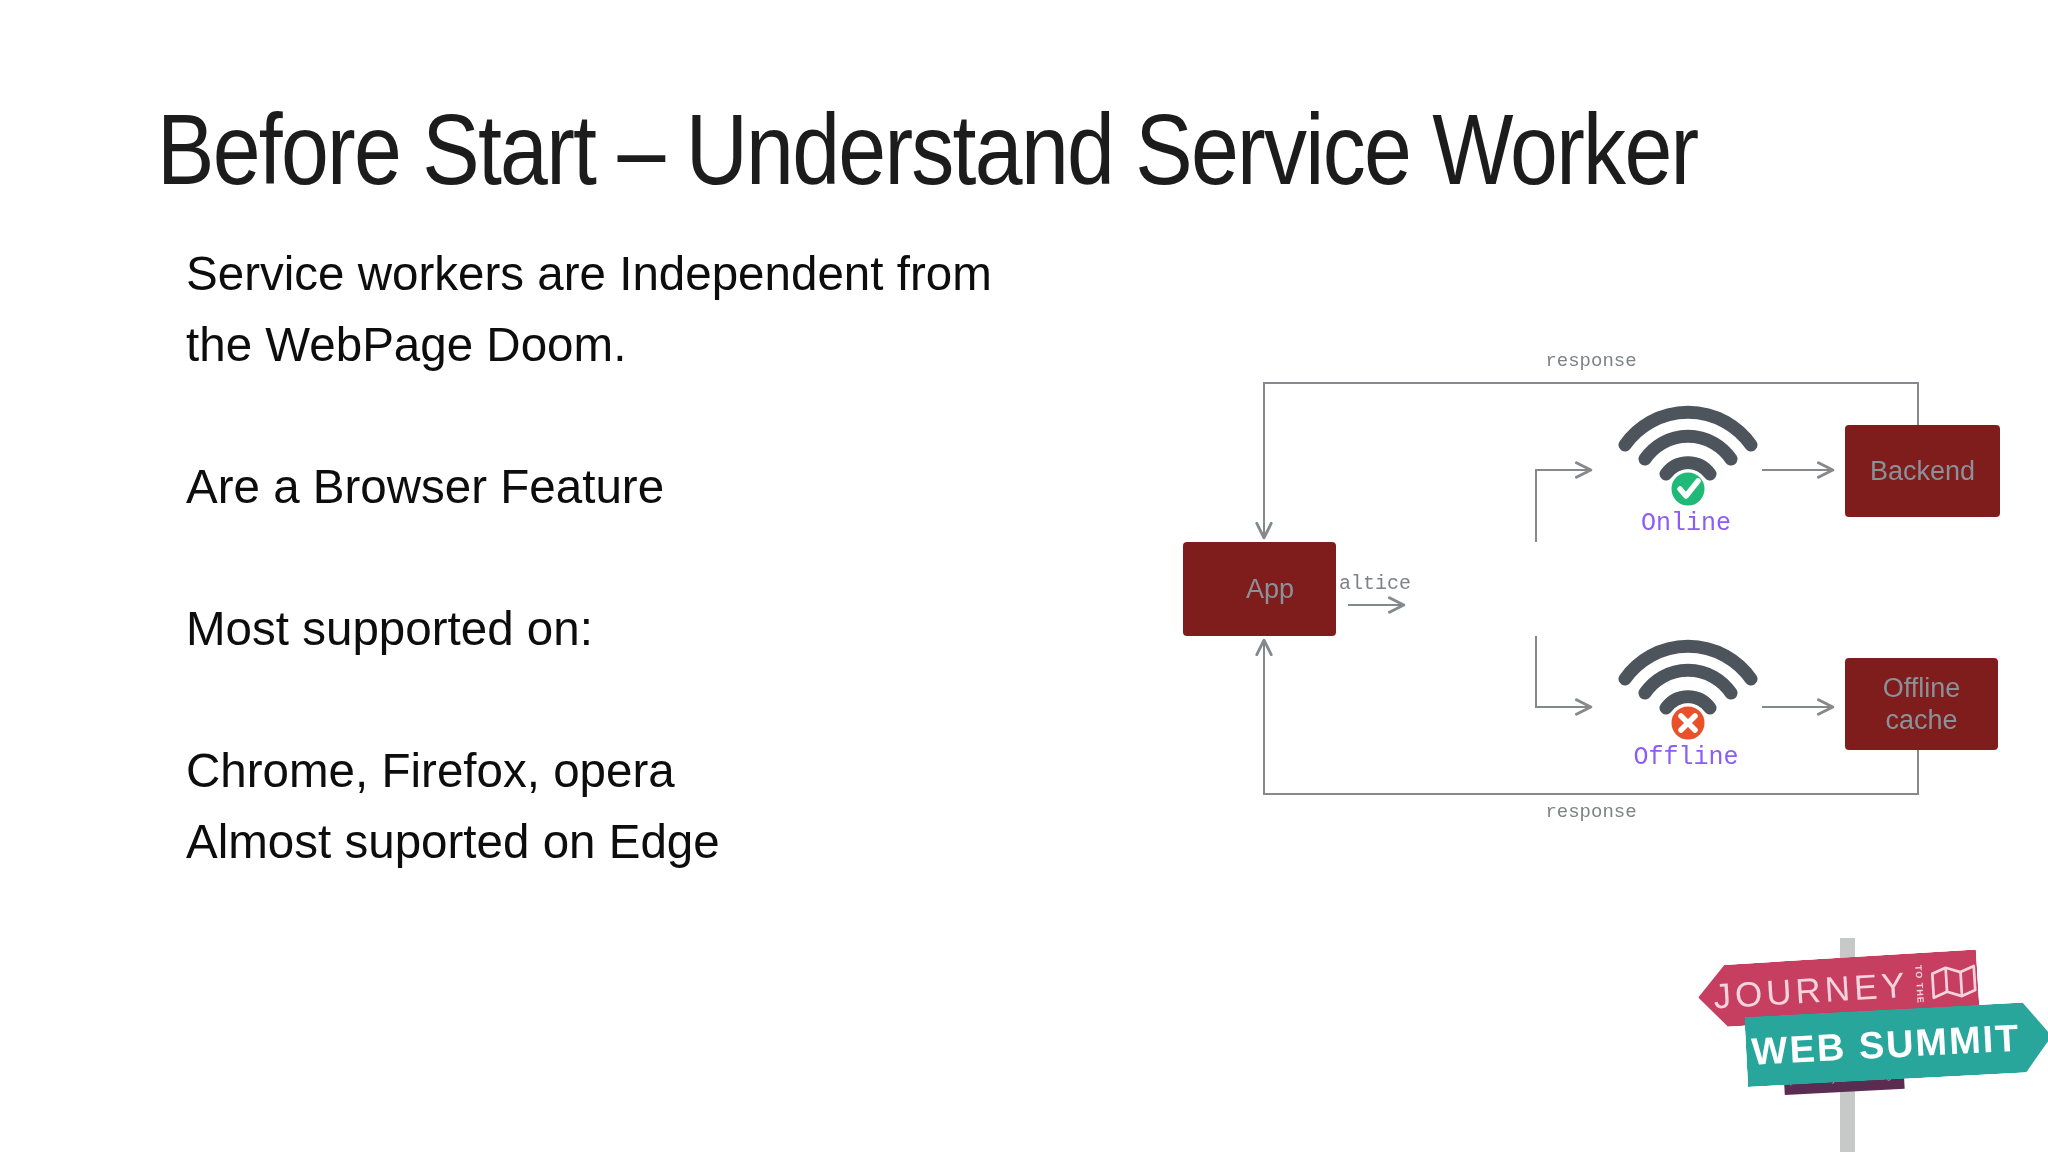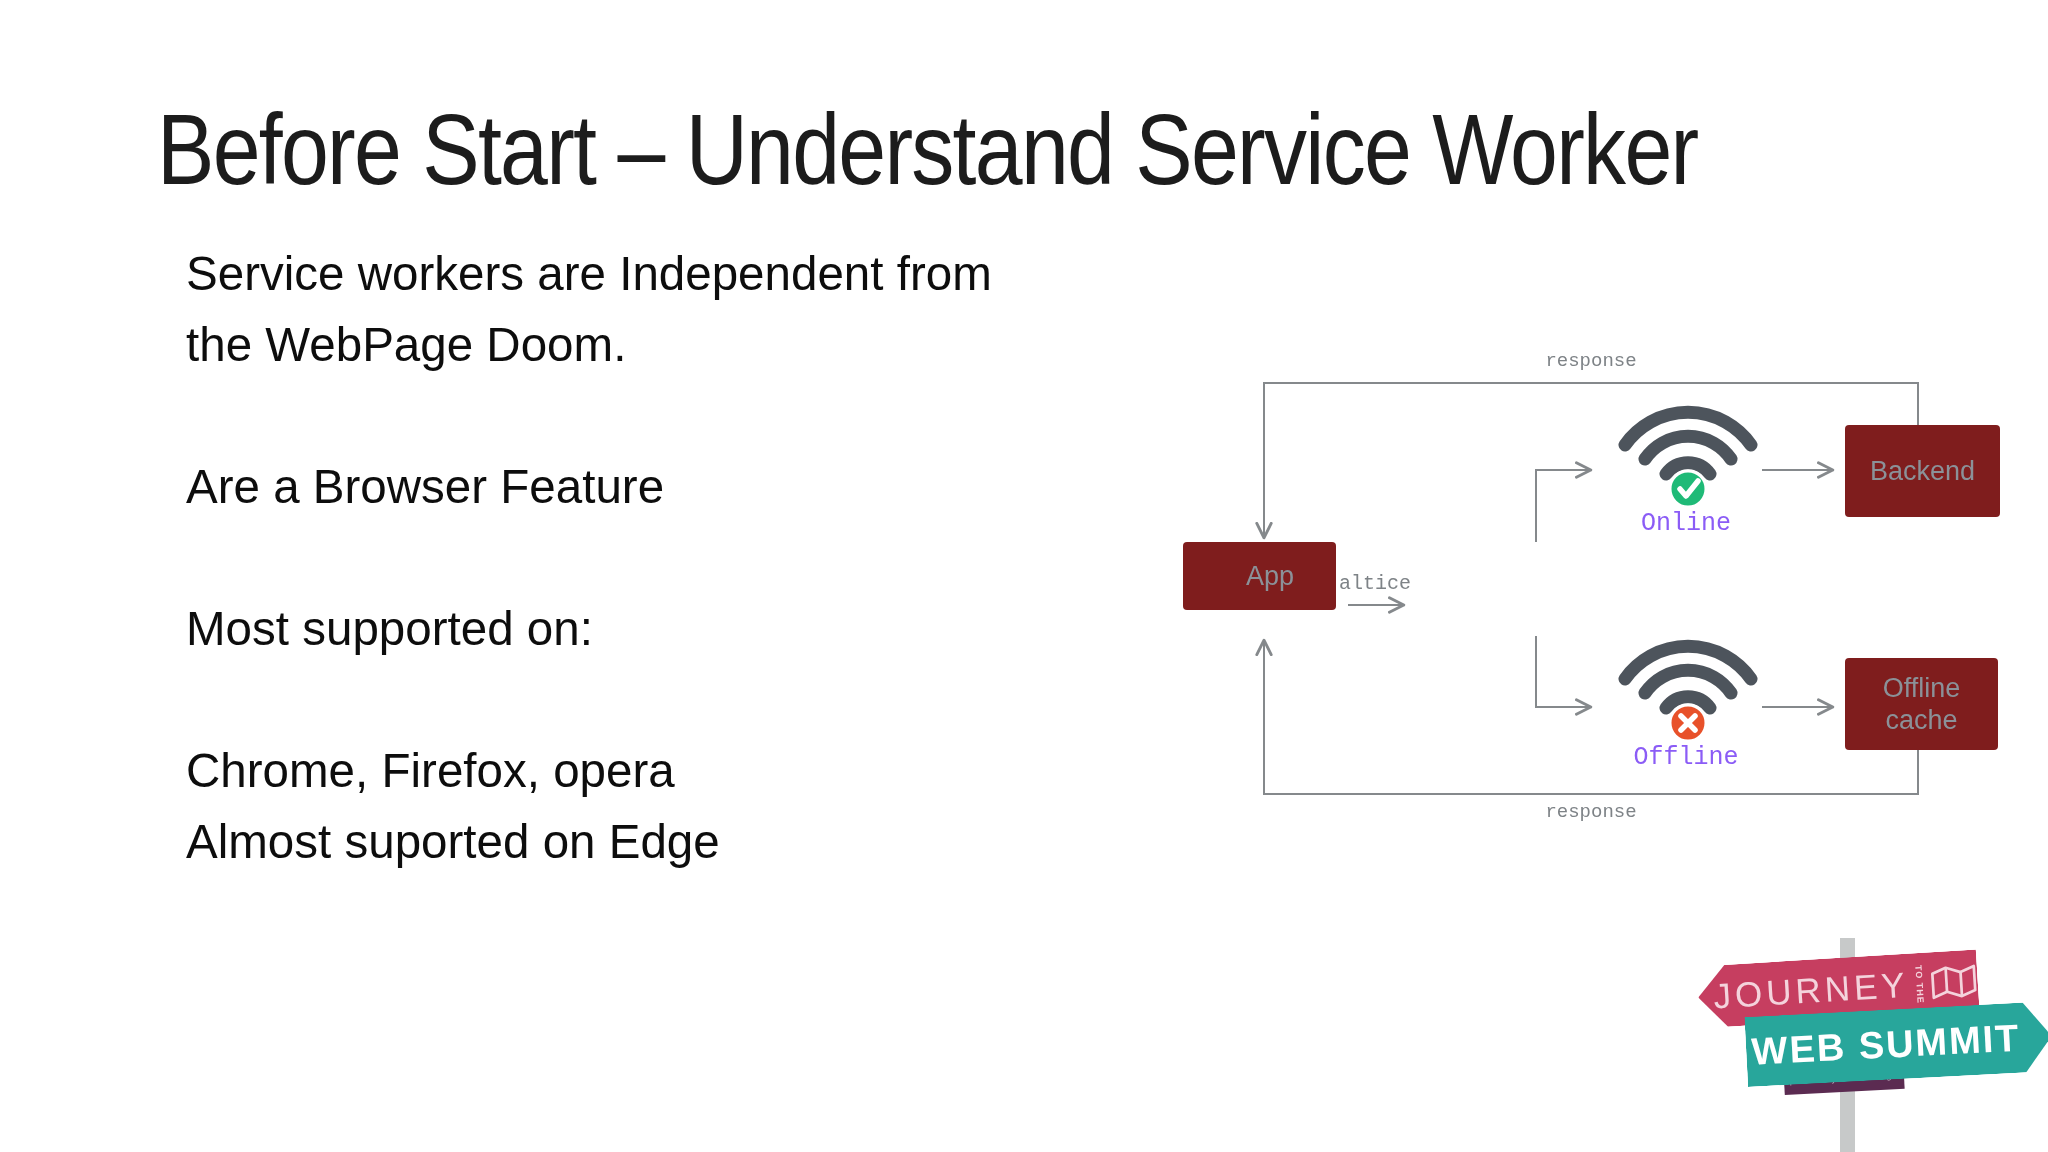--- a/index.html
+++ b/index.html
@@ -25,21 +25,21 @@
 
   
   .diagram { position:absolute; left:1163px; top:348px; width:860px; height:480px; }
   .diagram svg.wires { position:absolute; left:0; top:0; }
   .dbox {
     position:absolute; background:#7f1d1d; border-radius:4px;
     display:flex; align-items:center; justify-content:center;
     color:#8b9198; font-size:27px; text-align:center; line-height:32px;
     white-space:pre-line;
   }
-  .dbox.app    { left:20px;  top:194px; width:153px; height:68px;padding-left:21px; }
+  .dbox.app    { left:20px;  top:194px; width:153px; height:94px;padding-left:21px; }
   .dbox.sw     { left:254px; top:194px; width:155px; height:94px; }
   .dbox.back   { left:682px; top:77px;  width:155px; height:92px; }
   .dbox.cache  { left:682px; top:310px; width:153px; height:92px; }
 
   .dlabel { position:absolute; text-align:center; color:#7e8387;font-family:Liberation Mono, monospace; }
   .dlabel.small { font-size:19px; }
   .dlabel.state { font-size:25px; color:#8b5cf6; }
   .lbl-resp-top { left:348px; top:2px;   width:160px; }
   .lbl-request  { left:152px; top:224px; width:120px; font-size:20px; }
   .lbl-online   { left:448px; top:161px; width:150px; }

